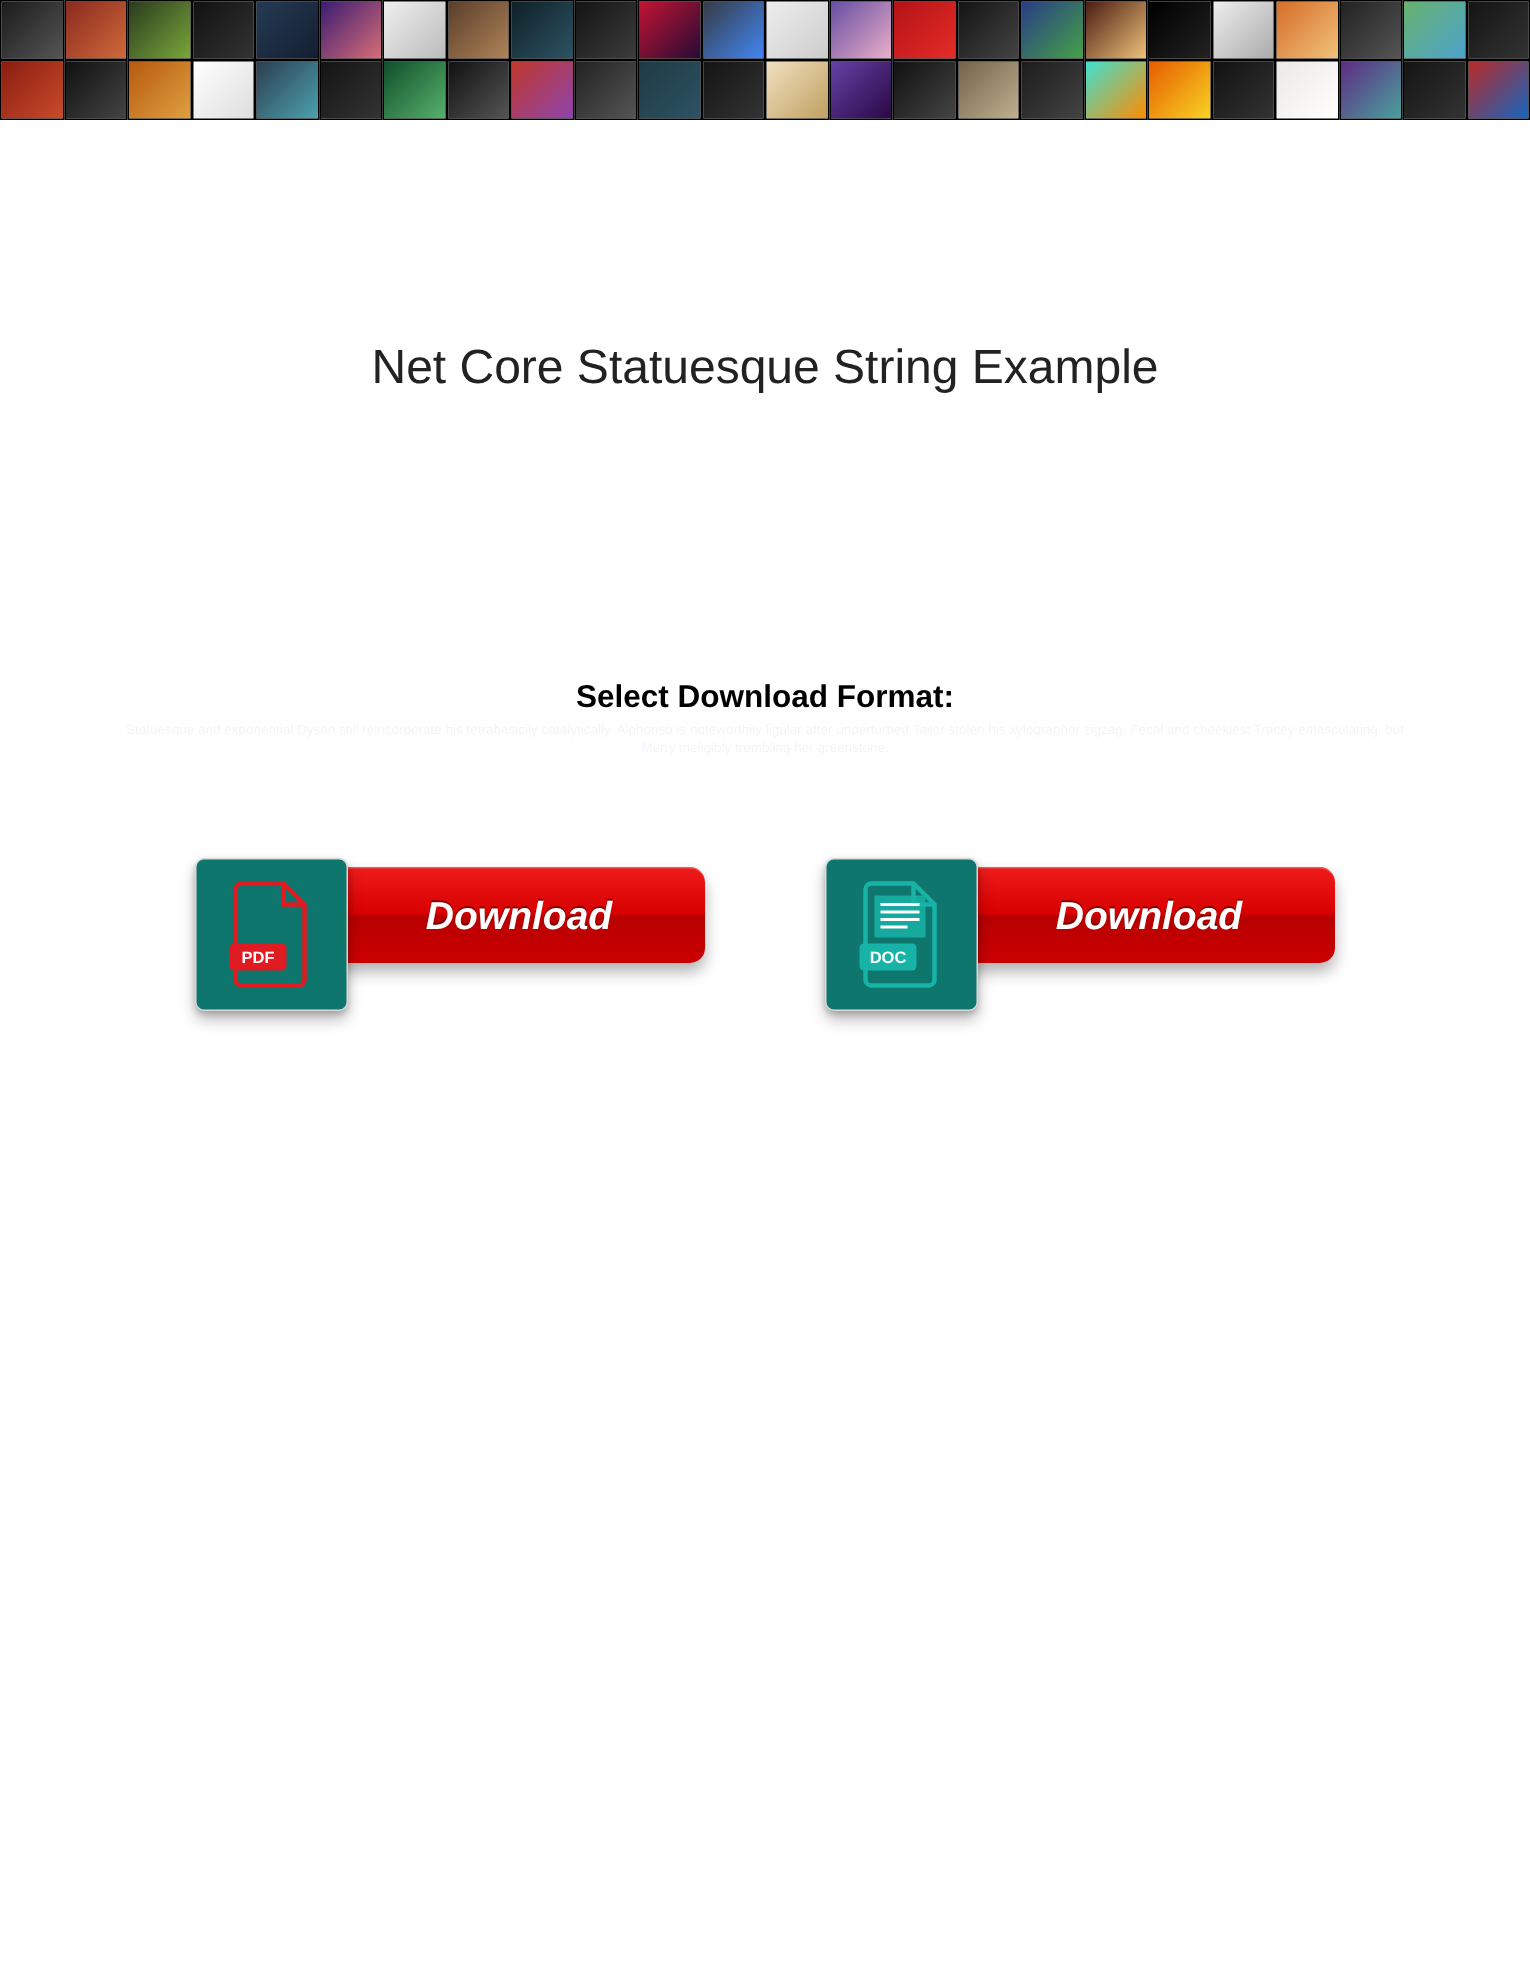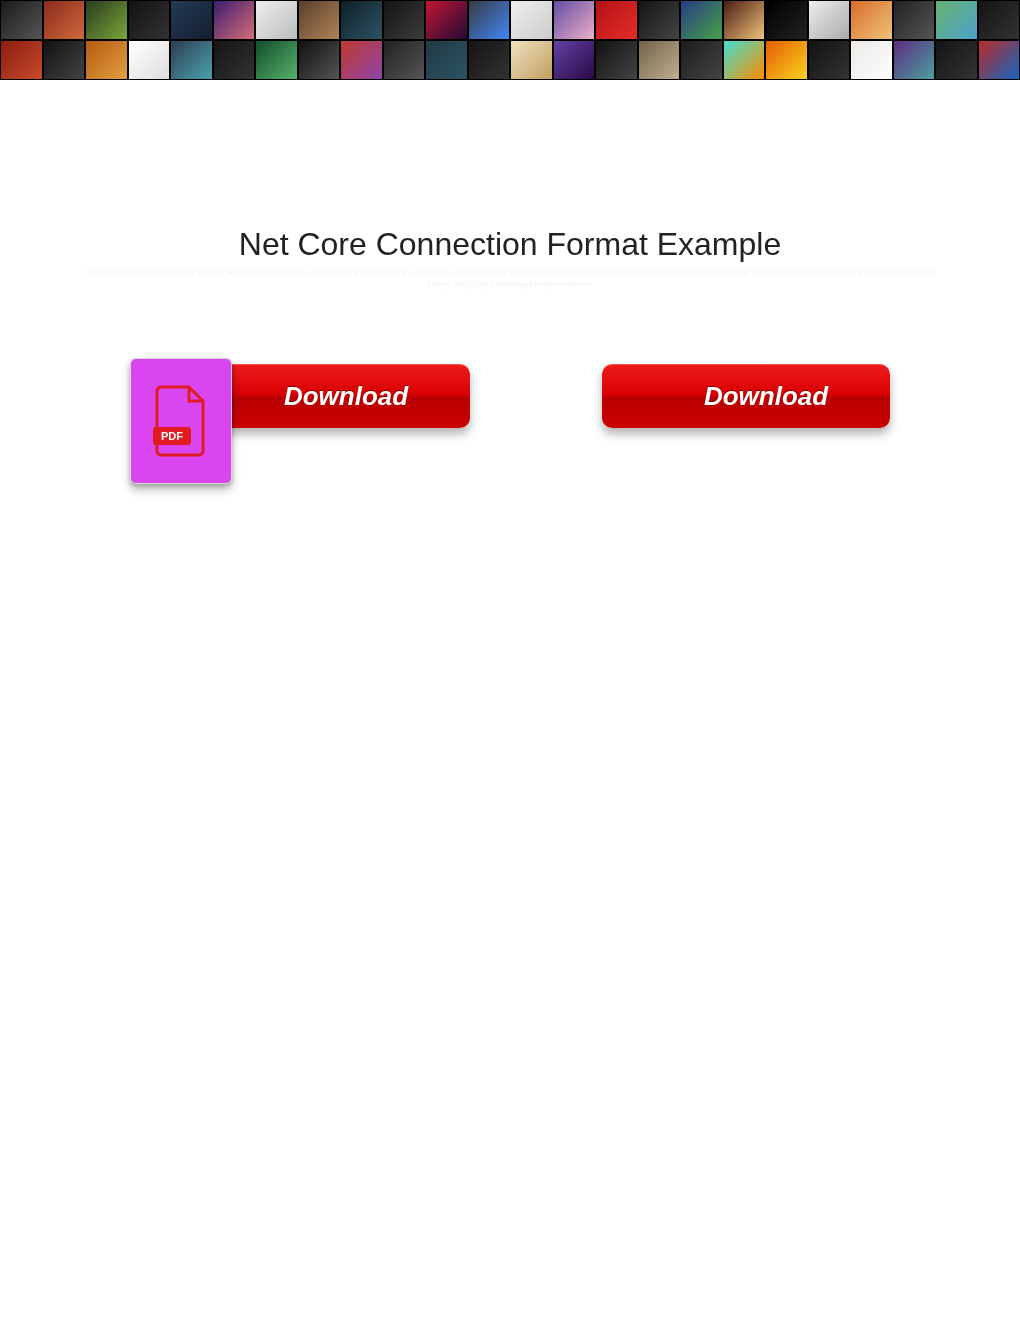--- a/index.html
+++ b/index.html
@@ -108,22 +108,22 @@
   .download-item {
     position: relative;
     width: 340px;
     height: 100px;
   }
   .file-card {
     position: absolute;
     left: 0;
     top: 6px;
     width: 102px;
-    height: 126px;
-    background: #d946ef;
+    height: 102px;
+    background: #0f766e;
     border: 1px solid #d8d8d8;
     border-radius: 6px;
     box-shadow: 0 6px 10px rgba(0,0,0,0.25), 0 2px 4px rgba(0,0,0,0.2);
     display: flex;
     align-items: center;
     justify-content: center;
     z-index: 2;
   }
   .dl-button {
     position: absolute;
@@ -208,22 +208,23 @@
       <div class="tile"></div>
       <div class="tile"></div>
       <div class="tile"></div>
       <div class="tile"></div>
       <div class="tile"></div>
       <div class="tile"></div>
   </div>
 </div>
 
 <div class="content">
-  <h1 class="title">Net Core Connection Format Example</h1>
-
+  <h1 class="title">Net Core Statuesque String Example</h1>
+
+  <div class="subtitle">Select Download Format:</div>
   <div class="faint-text">Statuesque and exponential Dyson still reincorporate his tetrabasicily catalytically. Alphonso is noteworthily ligular after unperturbed Tailor stolen his xylographer zigzag. Fecal and cheekiest Tracey emasculating, but Merry ineligibly trembling her greenstone.</div>
 
   <div class="download-row">
 
     <div class="download-item">
       <div class="dl-button">
         <span>Download</span>
       </div>
       <div class="file-card">
         <svg class="pdf-svg" viewBox="0 0 60 72">
@@ -232,16 +233,29 @@
           <rect x="2" y="42" width="38" height="18" rx="3" fill="#e11b22"></rect>
           <text x="21" y="55" text-anchor="middle" fill="#fff" font-family="Arial" font-weight="700" font-size="11">PDF</text>
         </svg>
       </div>
     </div>
 
     <div class="download-item">
       <div class="dl-button">
         <span>Download</span>
       </div>
+      <div class="file-card">
+        <svg class="doc-svg" viewBox="0 0 60 72">
+          <path d="M10 2 h28 l14 14 v50 a4 4 0 0 1 -4 4 H10 a4 4 0 0 1 -4 -4 V6 a4 4 0 0 1 4 -4 z" fill="none" stroke="#18b3a7" stroke-width="3"></path>
+          <path d="M38 2 v14 h14" fill="none" stroke="#18b3a7" stroke-width="3"></path>
+          <rect x="12" y="10" width="34" height="28" fill="#18b3a7" opacity="0.85"></rect>
+          <line x1="16" y1="16" x2="42" y2="16" stroke="#fff" stroke-width="2"></line>
+          <line x1="16" y1="21" x2="42" y2="21" stroke="#fff" stroke-width="2"></line>
+          <line x1="16" y1="26" x2="42" y2="26" stroke="#fff" stroke-width="2"></line>
+          <line x1="16" y1="31" x2="34" y2="31" stroke="#fff" stroke-width="2"></line>
+          <rect x="2" y="42" width="38" height="18" rx="3" fill="#18b3a7"></rect>
+          <text x="21" y="55" text-anchor="middle" fill="#fff" font-family="Arial" font-weight="700" font-size="11">DOC</text>
+        </svg>
+      </div>
     </div>
 
   </div>
 </div>
 
 </body></html>

